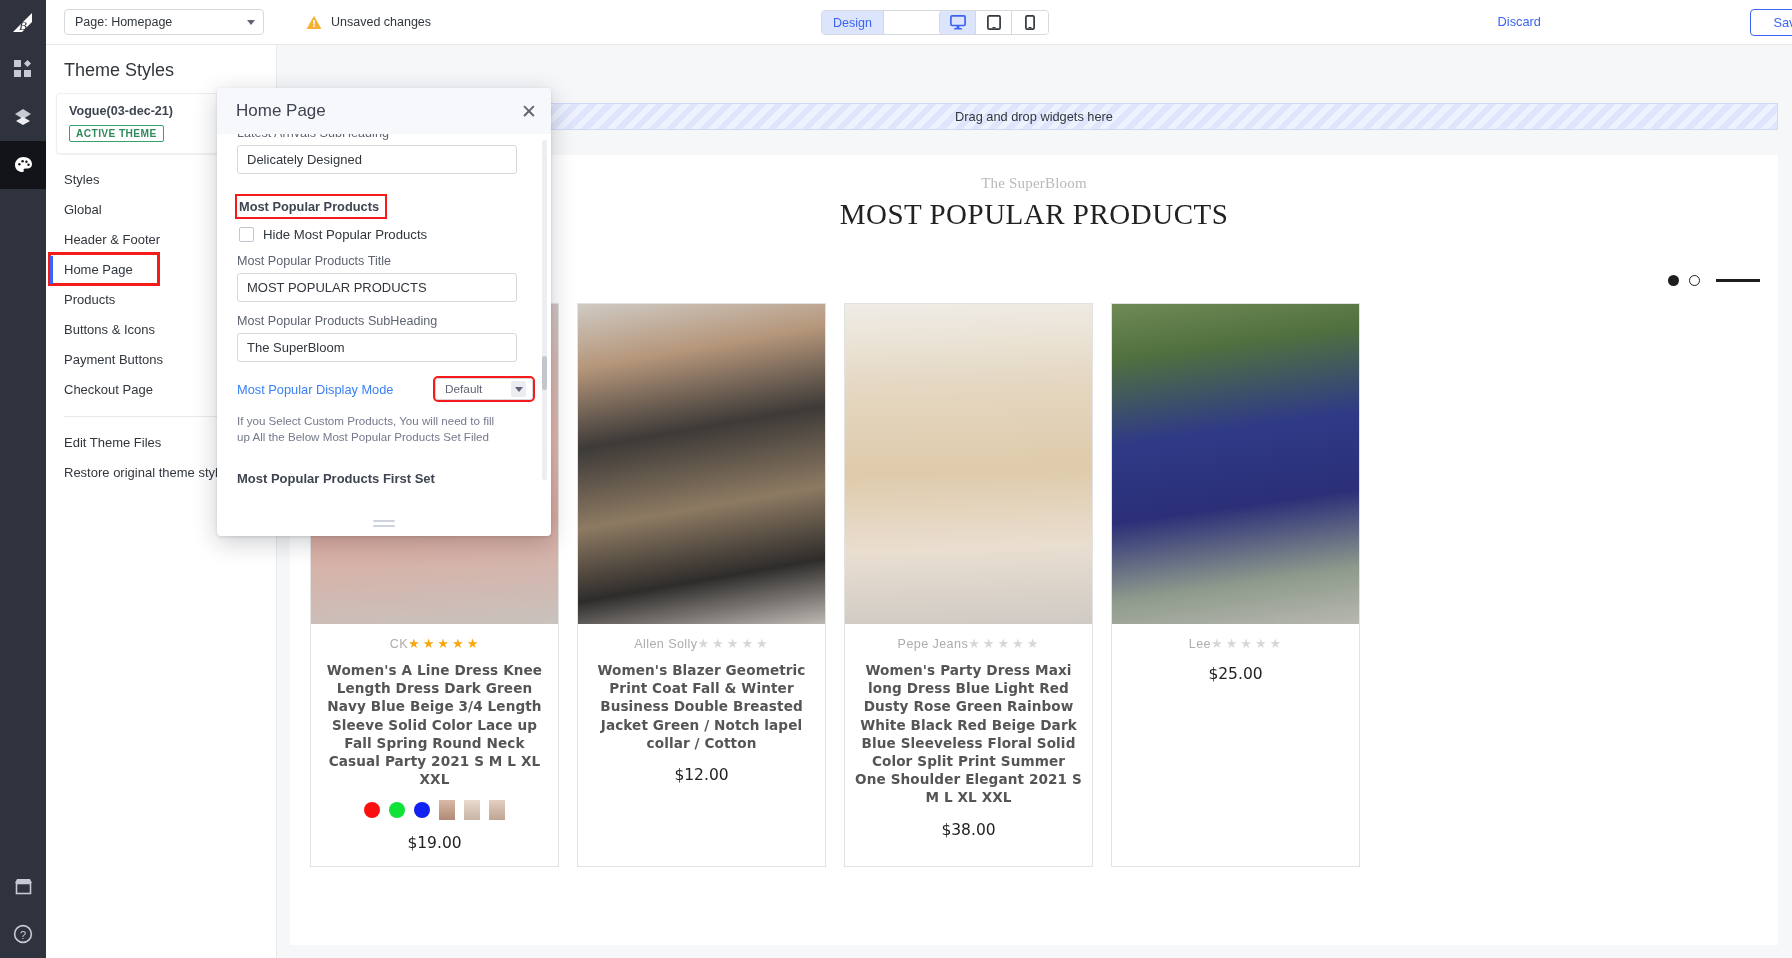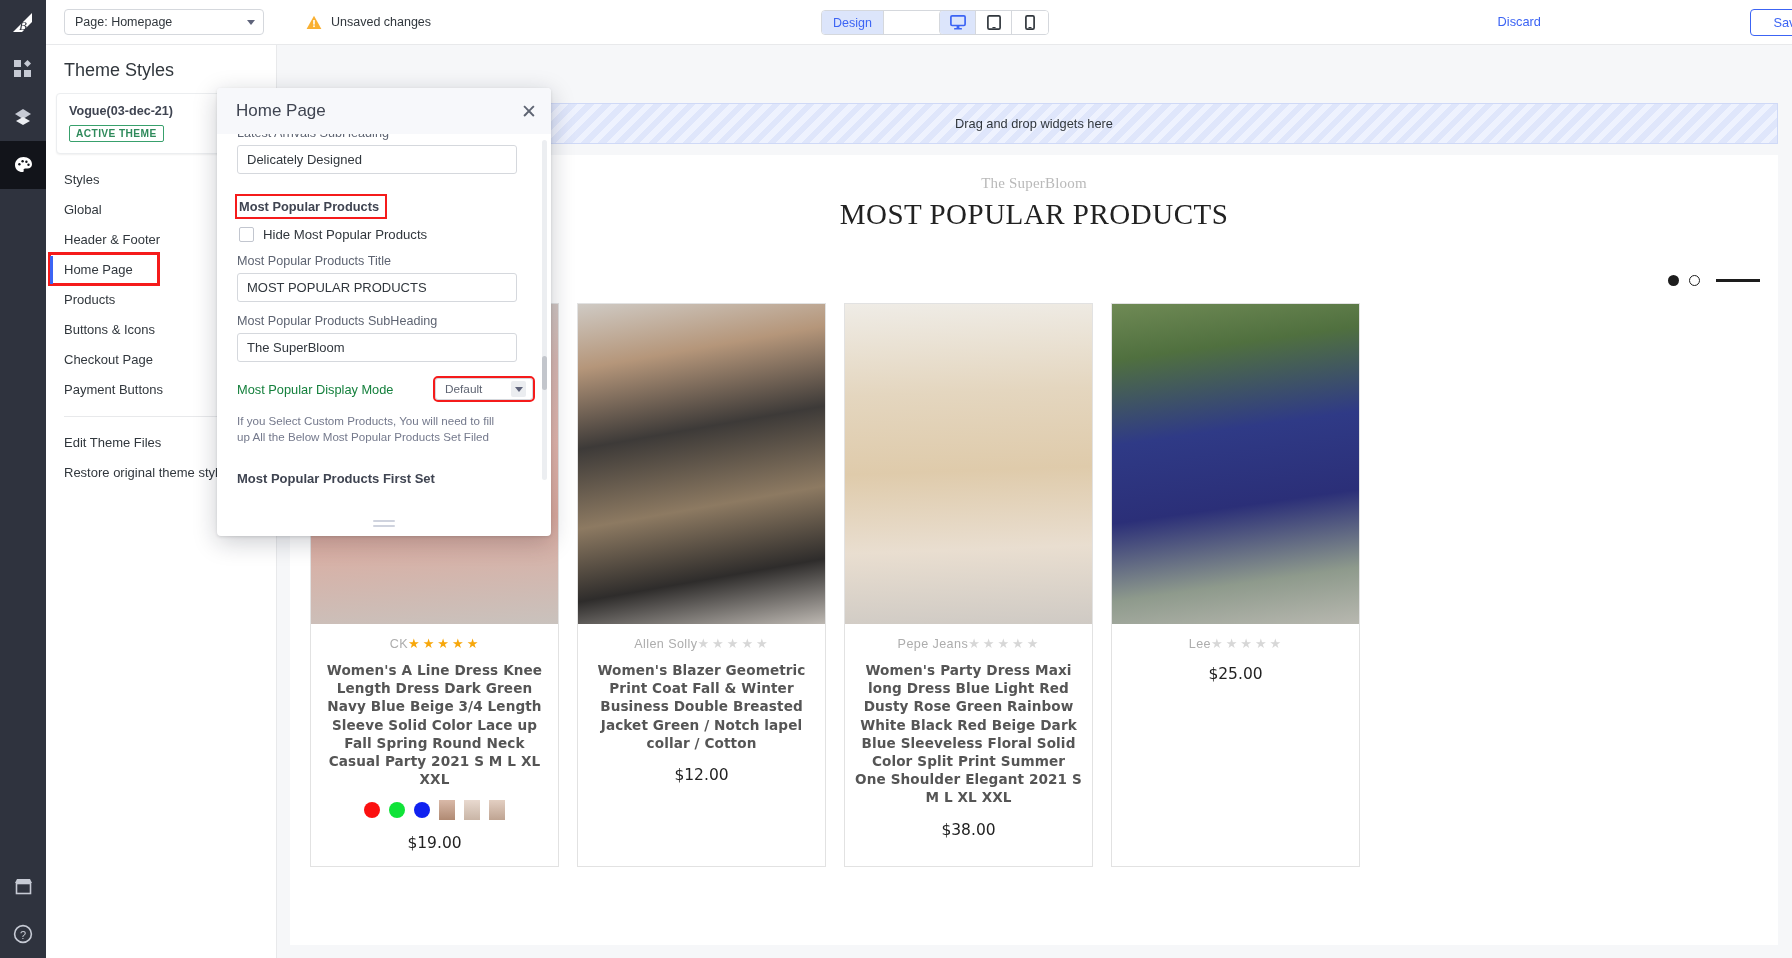--- a/index.html
+++ b/index.html
@@ -159,21 +159,21 @@
 
   
   .canvas {
     position: absolute; left: 277px; top: 45px;
     width: 1515px; height: 913px;
     background: #f6f7f9;
     overflow: hidden;
   }
   .widget-strip {
     position: absolute; left: 13px; top: 58px;
-    width: 1488px; height: 41px;
+    width: 1488px; height: 27px;
     background: repeating-linear-gradient(
       -45deg, #dfe6fb 0 6px, #eef2fe 6px 12px);
     border: 1px solid #cfd9f7;
     display: flex; align-items: center; justify-content: center;
     font-size: 12.8px; color: #31373d;
   }
   .store-area {
     position: absolute; left: 13px; top: 110px;
     width: 1488px; height: 790px;
     background: #fff;
@@ -299,21 +299,21 @@
   .chk-row { display: flex; align-items: flex-end; gap: 9px; margin-top: 10px; padding-left: 2px; }
   .chk-box {
     width: 15px; height: 15px; border: 1px solid #c2c6cf;
     border-radius: 2px; background: #fff; cursor: pointer;
   }
   .chk-label { font-size: 13.2px; color: #31373d; }
   .mode-row {
     display: flex; align-items: center; justify-content: space-between;
     margin-top: 16px;
   }
-  .mode-label { font-size: 12.8px; color: #15803d; }
+  .mode-label { font-size: 12.8px; color: #3b82f6; }
   .mini-select {
     width: 98px; height: 22px;
     border: 1px solid #d5d8dd; border-radius: 3px;
     background: #fff;
     display: flex; align-items: center; justify-content: space-between;
     padding: 0 6px 0 9px;
     font-size: 11.8px; color: #5e6472;
     outline: 2.5px solid #f51b1b;
     cursor: pointer;
   }
@@ -457,24 +457,24 @@
     <div class="nav-item selected highlight">
       <span>Home Page</span>
     </div>
     <div class="nav-item">
       <span>Products</span>
     </div>
     <div class="nav-item">
       <span>Buttons &amp; Icons</span>
     </div>
     <div class="nav-item">
+      <span>Payment Buttons</span>
+    </div>
+    <div class="nav-item">
       <span>Checkout Page</span>
-    </div>
-    <div class="nav-item">
-      <span>Payment Buttons</span>
     </div>
 
     <div class="nav-divider"></div>
 
     <div class="nav-item">
       <span>Edit Theme Files</span>
     </div>
     <div class="nav-item">
       <span>Restore original theme styles</span>
     </div>

